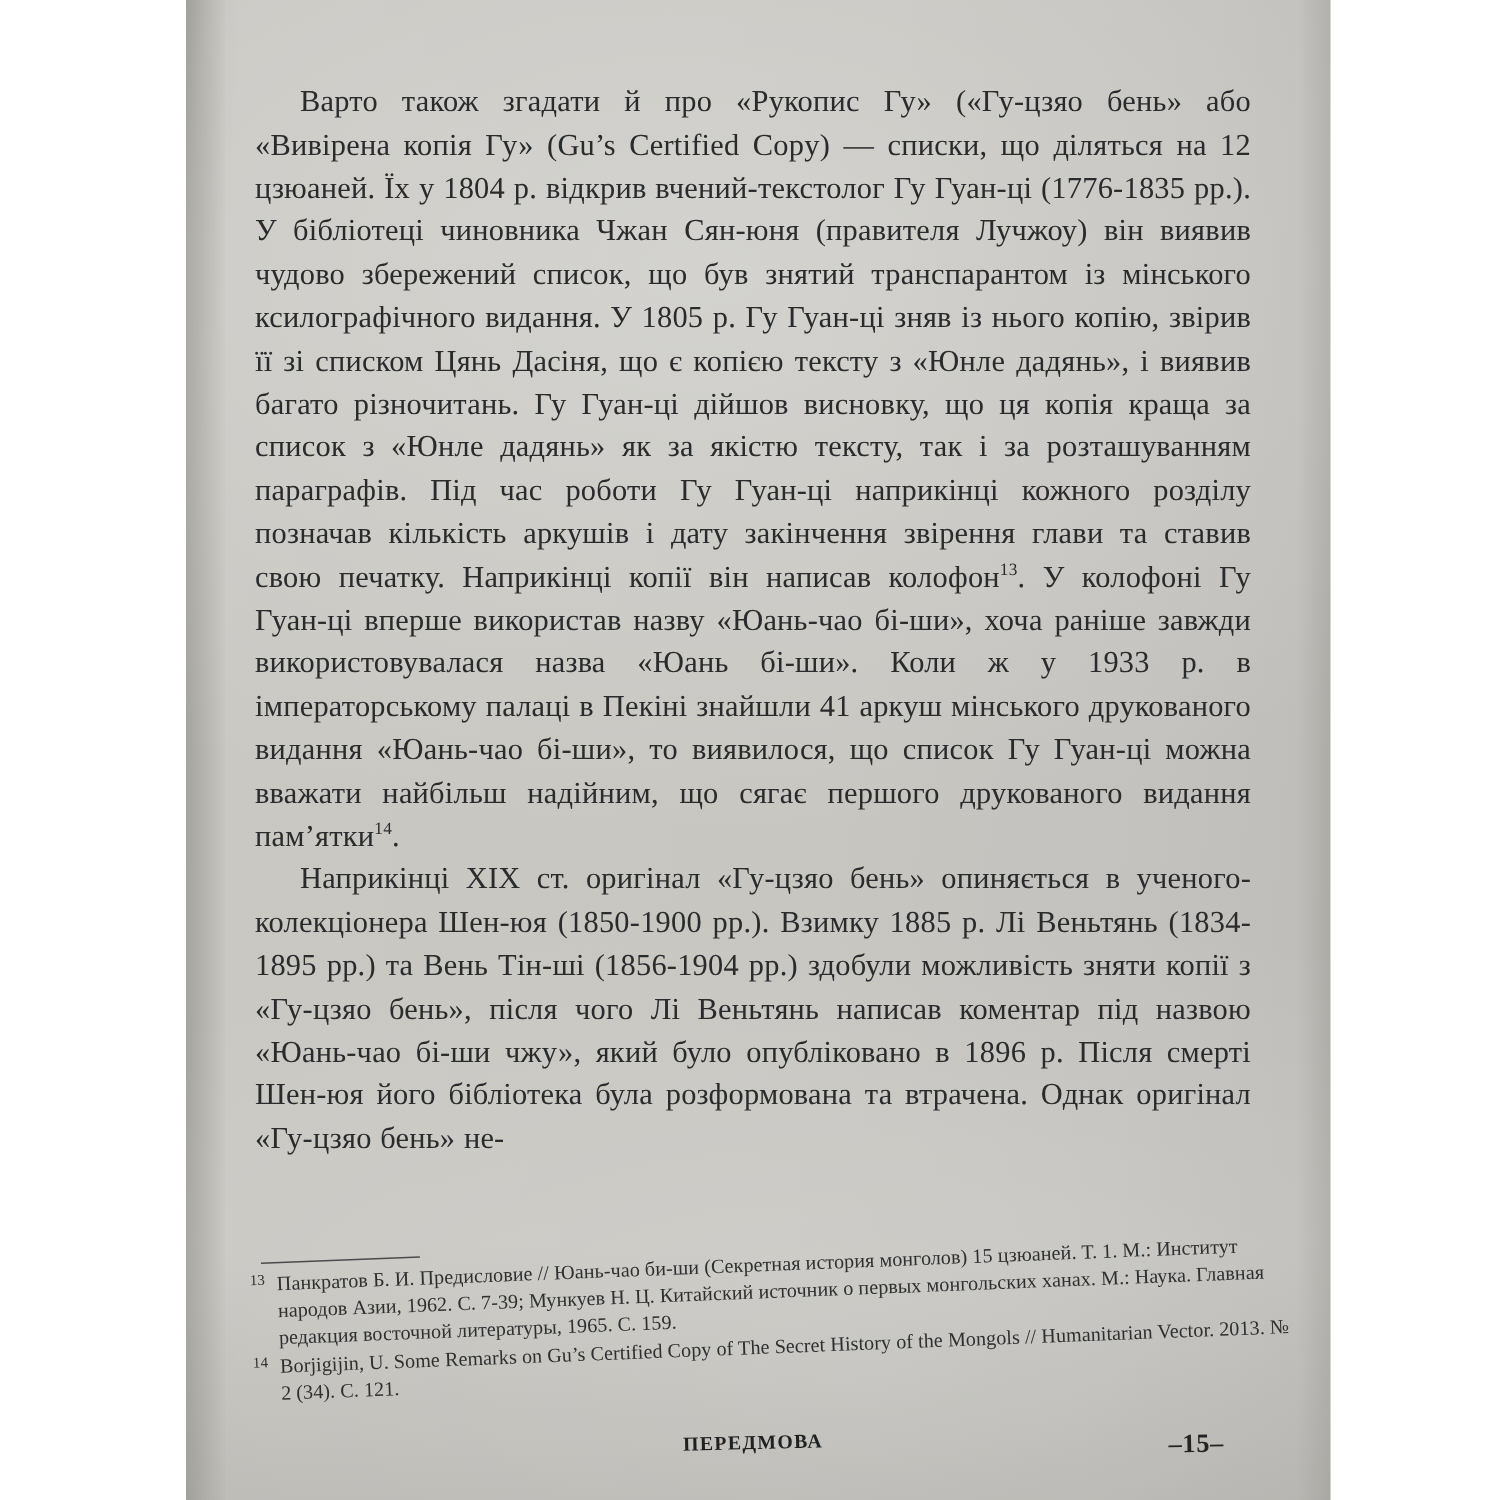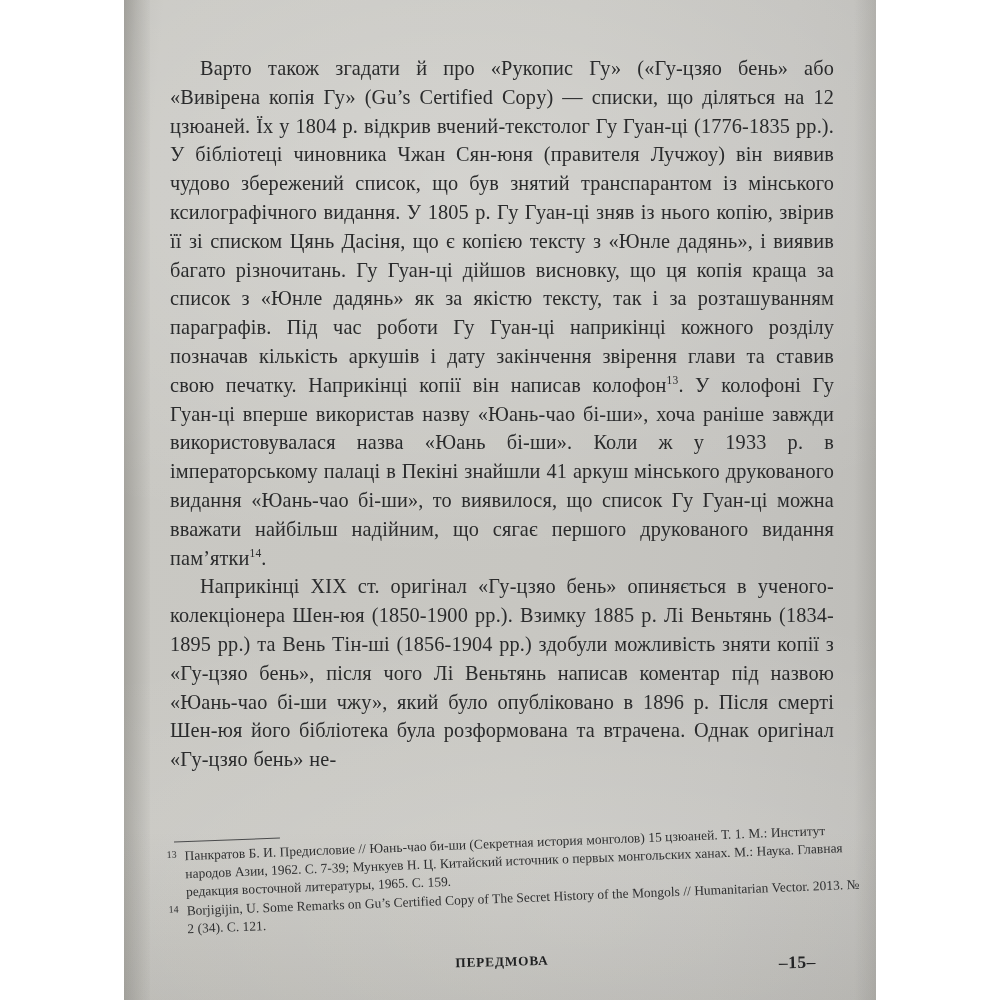--- a/index.html
+++ b/index.html
@@ -26,20 +26,21 @@
     height: 1000px;
     background:
       linear-gradient(95deg,
         #b7b6b1 0px,
         #c3c2bd 14px,
         #c9c8c3 40px,
         #c7c6c1 55%,
         #c3c2be 80%,
         #bdbcb8 100%);
     overflow: hidden;
+    padding-left: 11px;
   }
   
   .page-gutter-shade {
     position: absolute;
     left: 0; top: 0;
     width: 26px; height: 100%;
     background: linear-gradient(90deg, rgba(120,118,112,0.45), rgba(150,148,142,0.05));
     pointer-events: none;
   }
   .page-right-shade {

